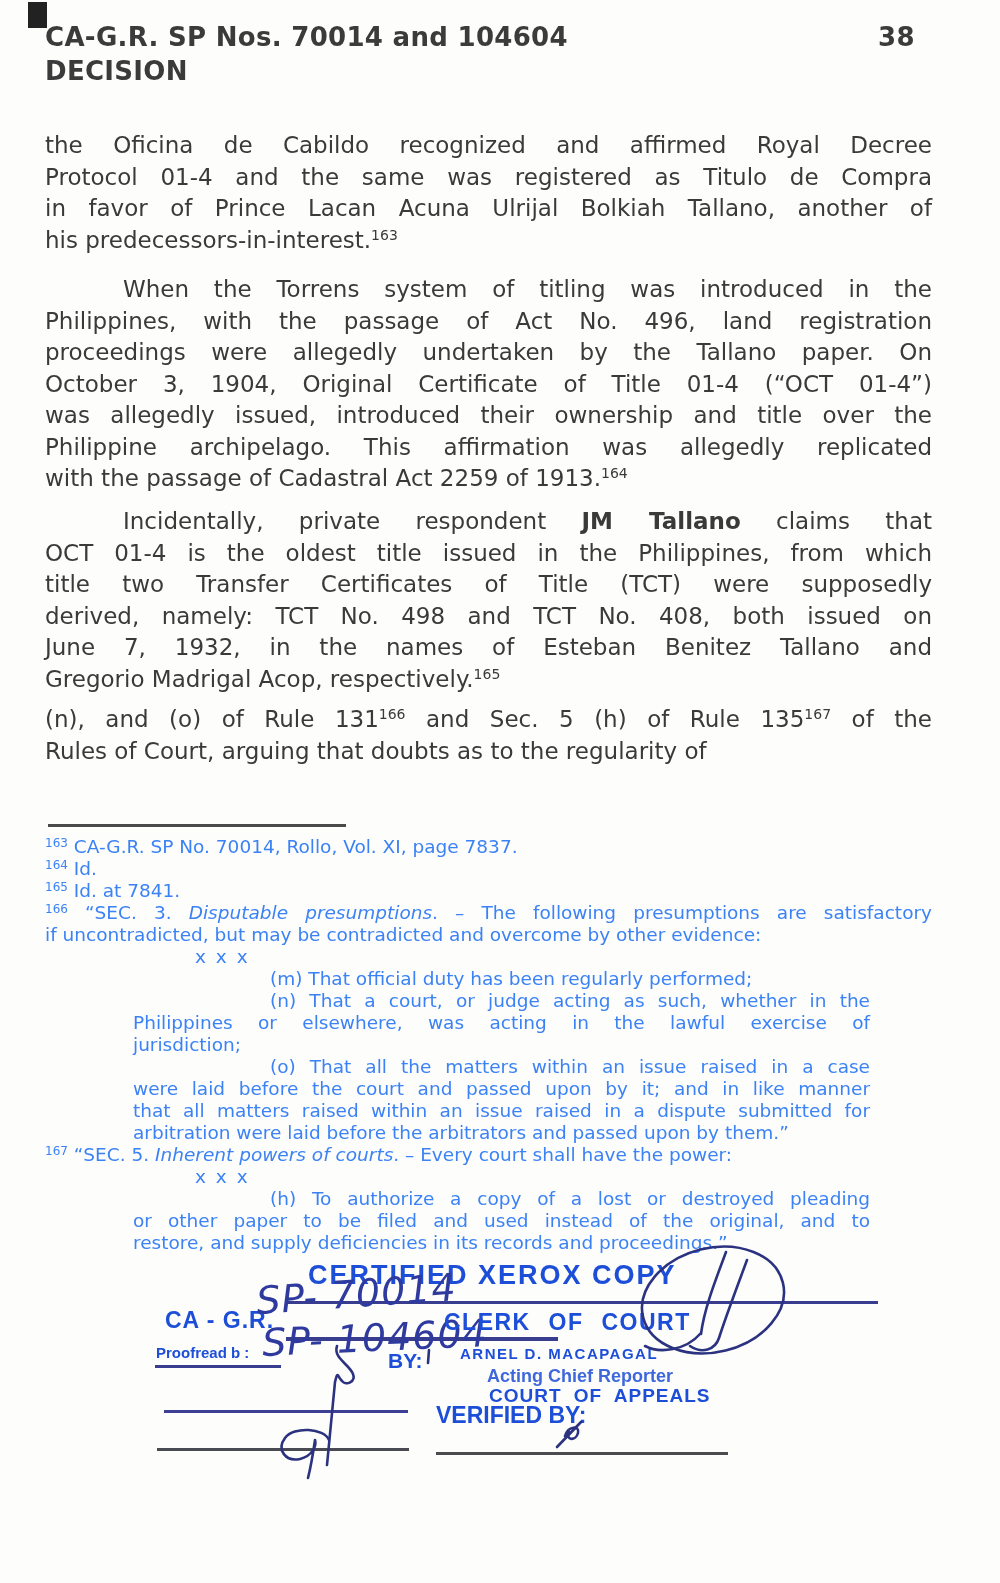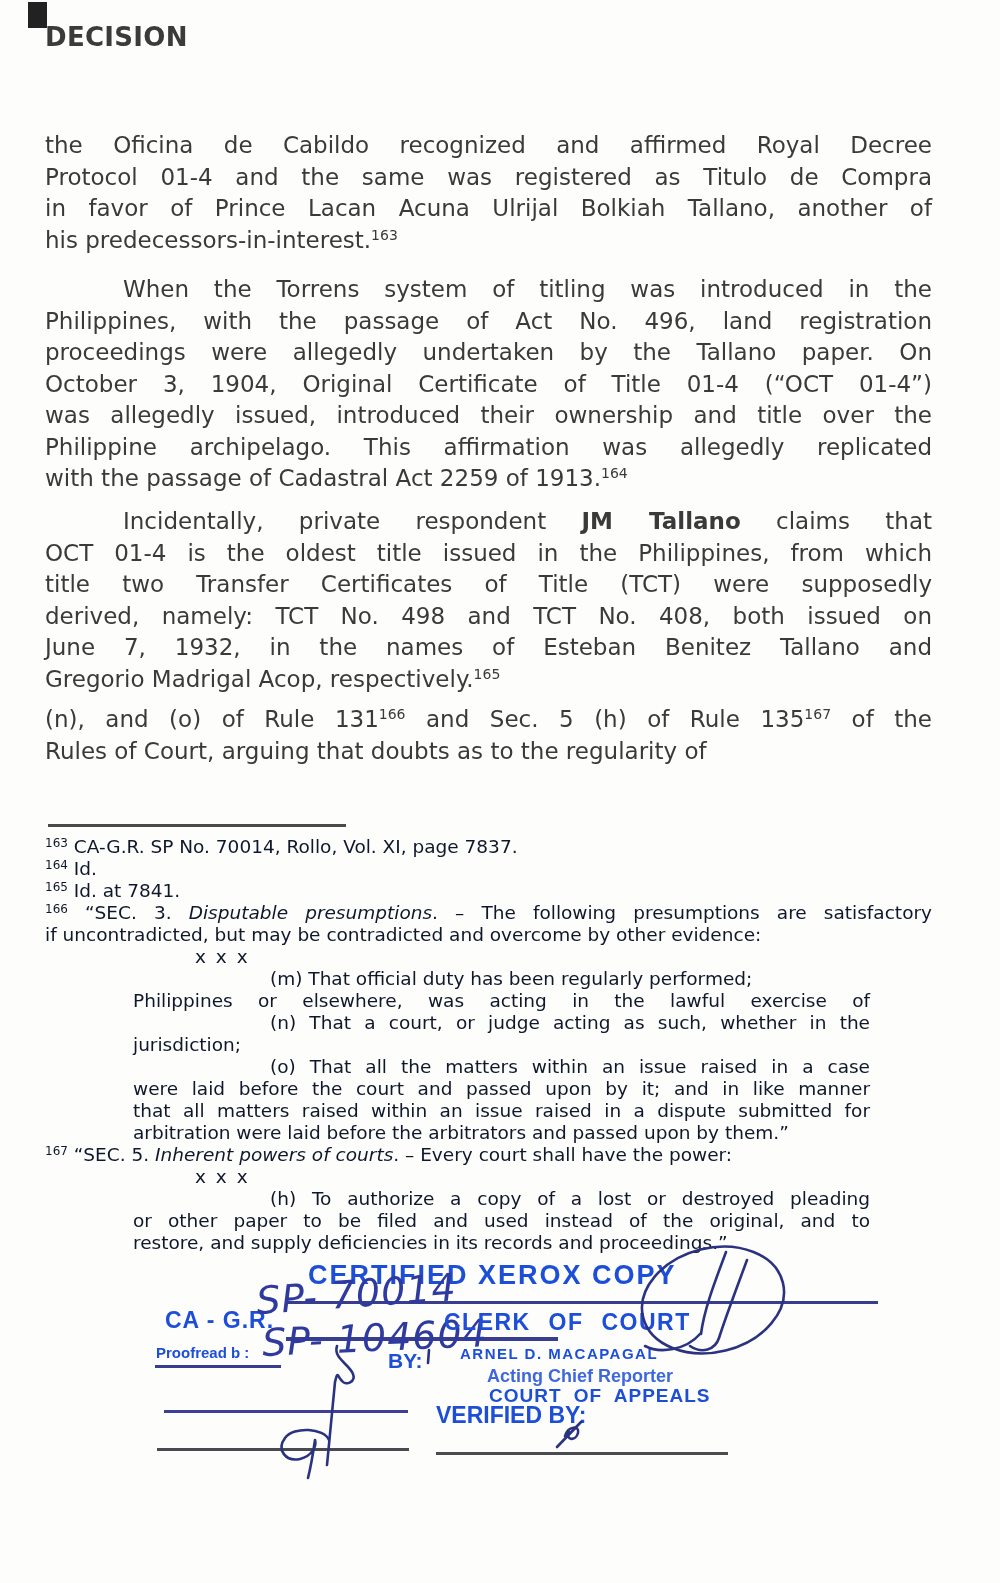--- a/index.html
+++ b/index.html
@@ -7,21 +7,21 @@
         font-family:"DejaVu Sans",sans-serif;color:#3a3a3a;}
   .artifact{position:absolute;left:28px;top:2px;width:19px;height:26px;background:#222;}
   .doc{position:absolute;left:45px;top:0;width:887px;height:100%;}
   .hdr{position:absolute;top:20px;left:0;width:100%;font-weight:bold;font-size:26px;line-height:34px;color:#3b3b3b;letter-spacing:.3px;}
   .pgnum{position:absolute;left:833px;top:0;}
   .para{position:absolute;left:0;width:887px;font-size:23px;line-height:31.5px;}
   .ln{text-align:justify;text-align-last:justify;}
   .lnl{text-align:justify;text-align-last:left;}
   .ind{text-indent:78px;}
   sup{font-size:14px;line-height:0;vertical-align:8px;}
-  .fns{position:absolute;left:0;top:836px;width:887px;font-size:18.5px;line-height:22px;color:#0f172a;}
+  .fns{position:absolute;left:0;top:836px;width:887px;font-size:18.5px;line-height:22px;color:#3b82f6;}
   .fns sup{font-size:12px;vertical-align:6px;}
   .fsep{position:absolute;left:3px;top:824px;width:298px;border-top:3px solid #4a4a4a;}
   .fsub{margin-left:88px;width:737px;}
   .find{text-indent:137px;}
   .fxxx{width:887px;text-align:left;padding-left:150px;box-sizing:border-box;letter-spacing:2px;}
   .it{font-style:italic;}
   .stamp{position:absolute;font-family:Liberation Sans, sans-serif;font-weight:bold;color:#1d4ed8;white-space:nowrap;}
   .hand{position:absolute;font-family:"DejaVu Sans",sans-serif;font-style:italic;color:#2f3a9e;white-space:nowrap;letter-spacing:1px;}
   .rule{position:absolute;}
   svg.sig{position:absolute;left:0;top:1240px;}
@@ -29,20 +29,24 @@
 </head>
 <body>
 
 <div class="page">
 
   <div class="artifact"></div>
 
   <div class="doc">
 
     <div class="hdr">
+      <div>
+        <span>CA-G.R. SP Nos. 70014 and 104604</span>
+        <span class="pgnum">38</span>
+      </div>
       <div>DECISION</div>
     </div>
 
     <div class="para" style="top:130px">
       <div class="ln">the Oficina de Cabildo recognized and affirmed Royal Decree</div>
       <div class="ln">Protocol 01-4 and the same was registered as Titulo de Compra</div>
       <div class="ln">in favor of Prince Lacan Acuna Ulrijal Bolkiah Tallano, another of</div>
       <div class="lnl"><span>his predecessors-in-interest.</span><sup>163</sup></div>
     </div>
 
@@ -74,22 +78,22 @@
 
     <div class="fns">
       <div><sup>163</sup><span> CA-G.R. SP No. 70014, Rollo, Vol. XI, page 7837.</span></div>
       <div><sup>164</sup><span> Id.</span></div>
       <div><sup>165</sup><span> Id. at 7841.</span></div>
 
       <div class="ln"><sup>166</sup><span> “SEC. 3. </span><span class="it">Disputable presumptions</span><span>. – The following presumptions are satisfactory</span></div>
       <div>if uncontradicted, but may be contradicted and overcome by other evidence:</div>
       <div class="fxxx">x x x</div>
       <div class="fsub find">(m) That official duty has been regularly performed;</div>
+      <div class="fsub find ln">(n) That a court, or judge acting as such, whether in the</div>
       <div class="fsub ln">Philippines or elsewhere, was acting in the lawful exercise of</div>
-      <div class="fsub find ln">(n) That a court, or judge acting as such, whether in the</div>
       <div class="fsub">jurisdiction;</div>
       <div class="fsub find ln">(o) That all the matters within an issue raised in a case</div>
       <div class="fsub ln">were laid before the court and passed upon by it; and in like manner</div>
       <div class="fsub ln">that all matters raised within an issue raised in a dispute submitted for</div>
       <div class="fsub">arbitration were laid before the arbitrators and passed upon by them.”</div>
 
       <div><sup>167</sup><span> “SEC. 5.  </span><span class="it">Inherent powers of courts</span><span>. – Every court shall have the power:</span></div>
       <div class="fxxx">x x x</div>
       <div class="fsub find ln">(h) To authorize a copy of a lost or destroyed pleading</div>
       <div class="fsub ln">or other paper to be filed and used instead of the original, and to</div>

